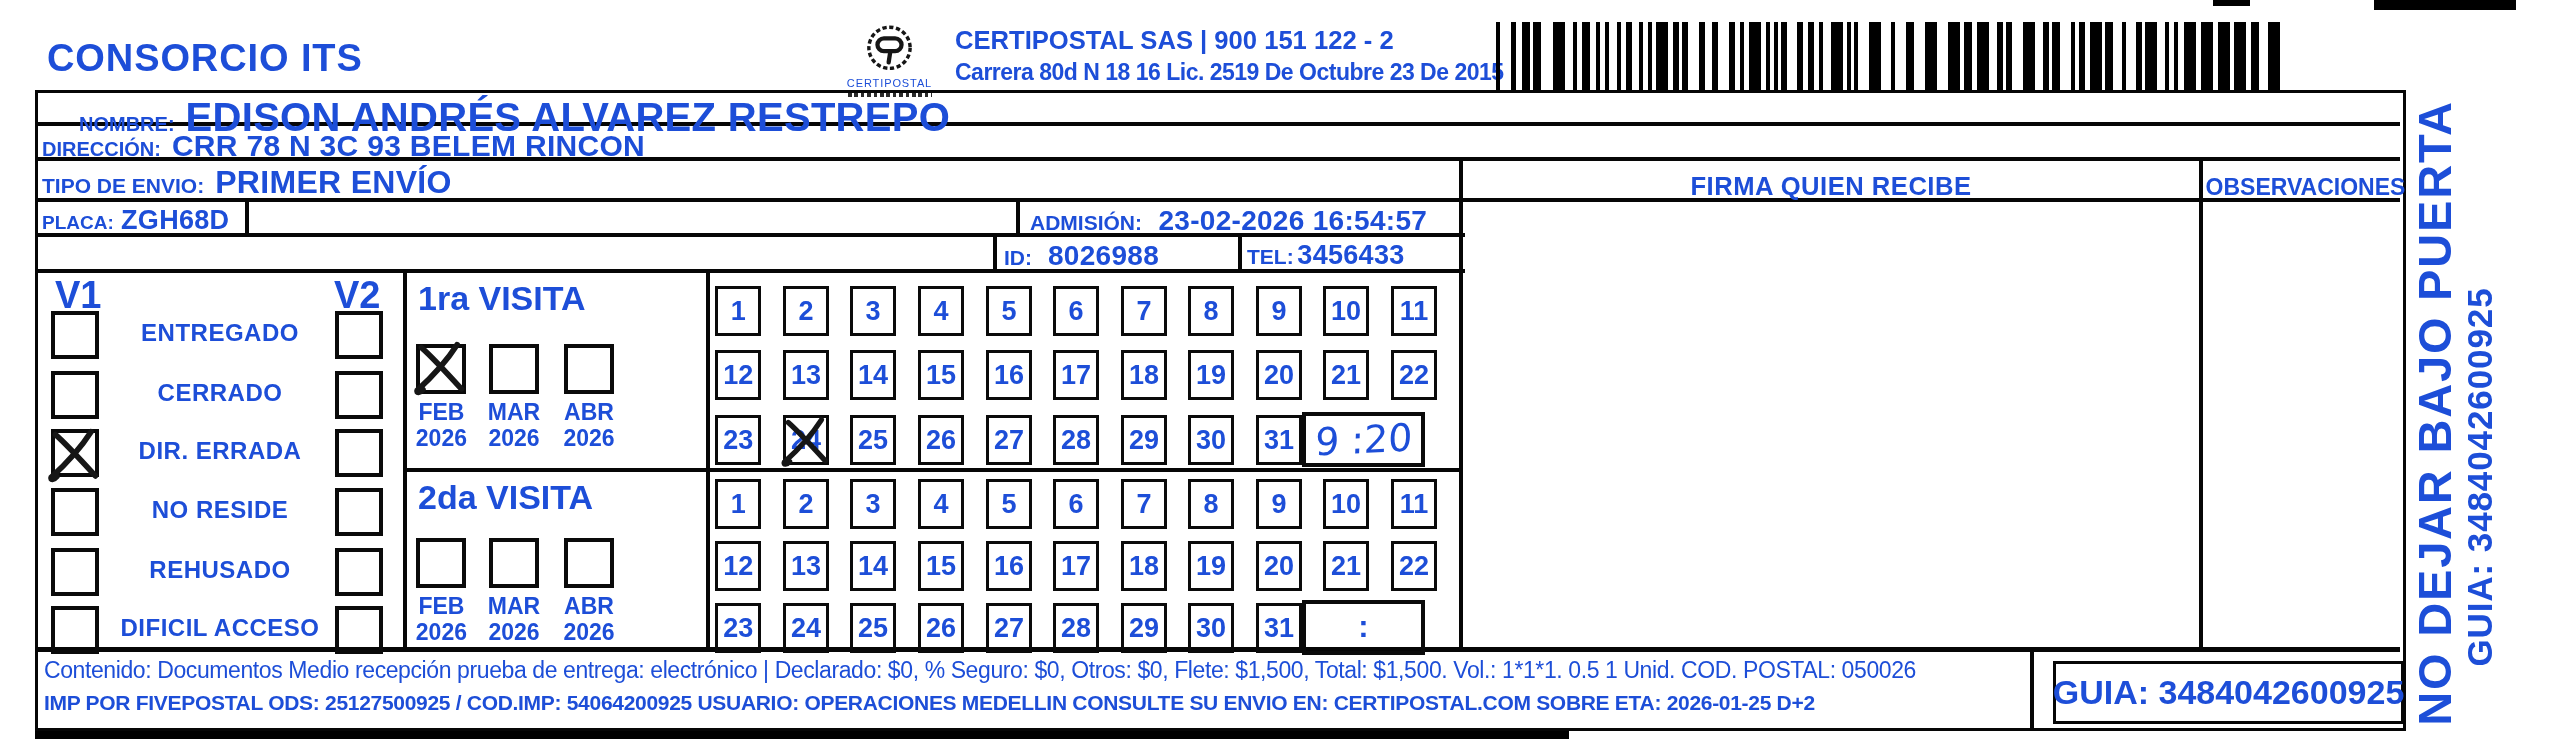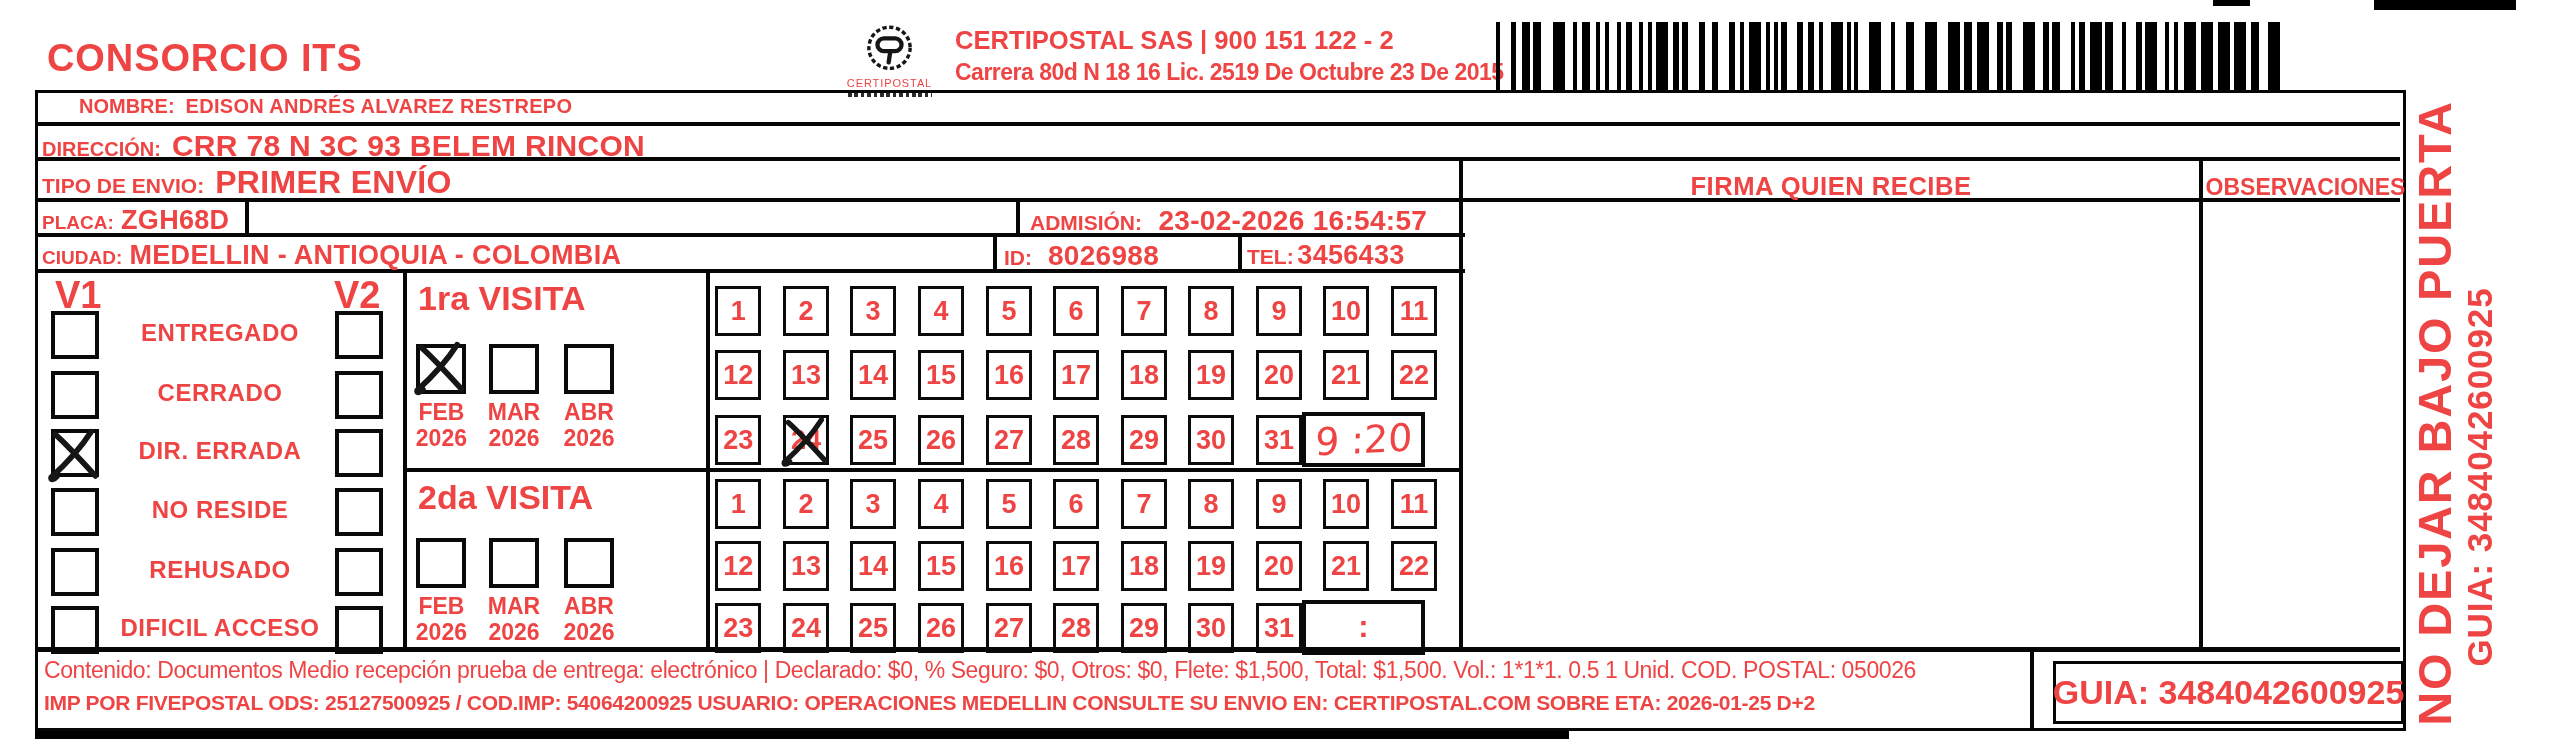--- a/index.html
+++ b/index.html
@@ -1,16 +1,16 @@
 <!DOCTYPE html>
 <html style="font-size:14.6px"><head>
 <meta charset="utf-8">
 <style>
   html,body{margin:0;padding:0;background:#fff;}
-  .page{position:relative;width:2576px;height:751px;background:#fff;color:#ef4444;
+  .page{position:relative;width:2576px;height:751px;background:#fff;color:#1d4ed8;
         font-family:"Liberation Sans",sans-serif;overflow:hidden;}
   .abs{position:absolute;}
   .line{position:absolute;background:#060606;}
   .artifact{position:absolute;background:#000;}
 
   
   .company{left:47px;top:37px;font-size:38px;font-weight:600;letter-spacing:0.9px;white-space:nowrap;}
   .hdr-block div{white-space:nowrap;font-weight:700;}
   .hdr-info{left:285px;top:20px;}
   .hdr-info div{font-size:25.6px;line-height:34px;}
@@ -27,21 +27,21 @@
   .a2{left:2374px;top:0;width:142px;height:10px;}
   .a3{left:35px;top:731px;width:1534px;height:8.2px;}
 
   
   .tborder{left:35px;top:90px;width:2365px;height:635px;border:3.7px solid #060606;}
 
   
   .fieldrow{position:absolute;display:flex;align-items:baseline;white-space:nowrap;}
   .flab{font-weight:700;margin-right:11px;}
   .fval{font-weight:600;letter-spacing:0.3px;}
-  .r-nombre{left:42px;top:95px;}  .r-nombre .flab{font-size:20px;margin-left:37px;} .r-nombre .fval{font-size:20px;}
+  .r-nombre{left:42px;top:95px;}  .r-nombre .flab{font-size:20px;margin-left:37px;} .r-nombre .fval{font-size:40px;}
   .r-dir{left:42px;top:129px;}     .r-dir .flab{font-size:20px;}    .r-dir .fval{font-size:30px;}
   .r-tipo{left:42px;top:164px;}    .r-tipo .flab{font-size:21px;}   .r-tipo .fval{font-size:32px;}
   .r-placa{left:42px;top:205px;}   .r-placa .flab{font-size:19px;margin-right:7.3px;}  .r-placa .fval{font-size:27px;}
   .r-doc{left:261px;top:205px;}    .r-doc .flab{font-size:19px;margin-right:16.4px;}   .r-doc .fval{font-size:27px;}
   .r-adm{left:1030px;top:205px;}   .r-adm .flab{font-size:21px;margin-right:16.4px;}   .r-adm .fval{font-size:28px;}
   .r-ciudad{left:42px;top:240px;}  .r-ciudad .flab{font-size:19px;margin-right:7.3px;} .r-ciudad .fval{font-size:27px;}
   .r-id{left:1004px;top:240px;}    .r-id .flab{font-size:21px;margin-right:16px;}     .r-id .fval{font-size:28px;}
   .r-tel{left:1247px;top:240px;}   .r-tel .flab{font-size:21px;margin-right:3.7px;}    .r-tel .fval{font-size:27px;}
 
   .firma-hdr{left:1461px;top:172px;width:740px;text-align:center;font-size:25.6px;font-weight:700;letter-spacing:0.5px;}
@@ -210,24 +210,20 @@
     <span class="fval">PRIMER ENVÍO</span>
   </div>
   <div class="fieldrow r-placa">
     <span class="flab">PLACA:</span>
     <span class="fval">ZGH68D</span>
   </div>
   <div class="fieldrow r-adm">
     <span class="flab">ADMISIÓN:</span>
     <span class="fval">23-02-2026 16:54:57</span>
   </div>
-  <div class="fieldrow r-ciudad">
-    <span class="flab">CIUDAD:</span>
-    <span class="fval">MEDELLIN - ANTIOQUIA - COLOMBIA</span>
-  </div>
   <div class="fieldrow r-id">
     <span class="flab">ID:</span>
     <span class="fval">8026988</span>
   </div>
   <div class="fieldrow r-tel">
     <span class="flab">TEL:</span>
     <span class="fval">3456433</span>
   </div>
 
   <div class="abs firma-hdr">FIRMA QUIEN RECIBE</div>

